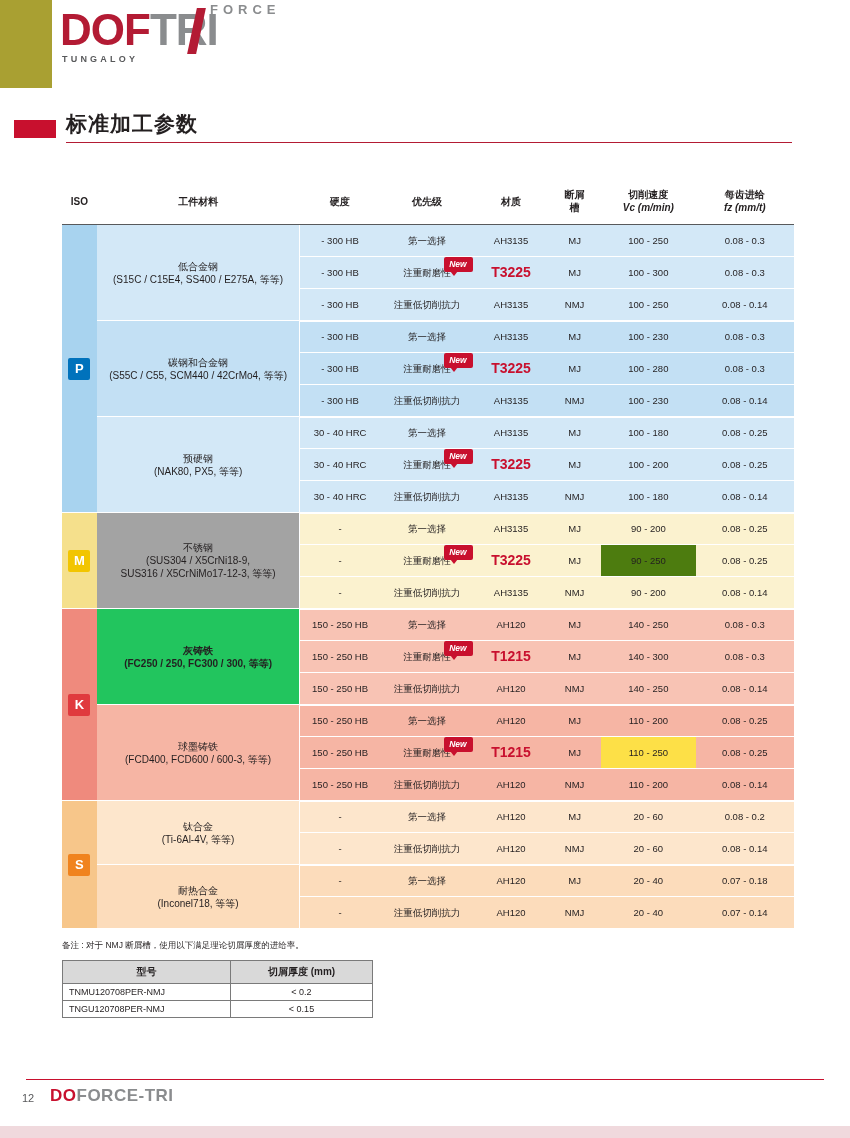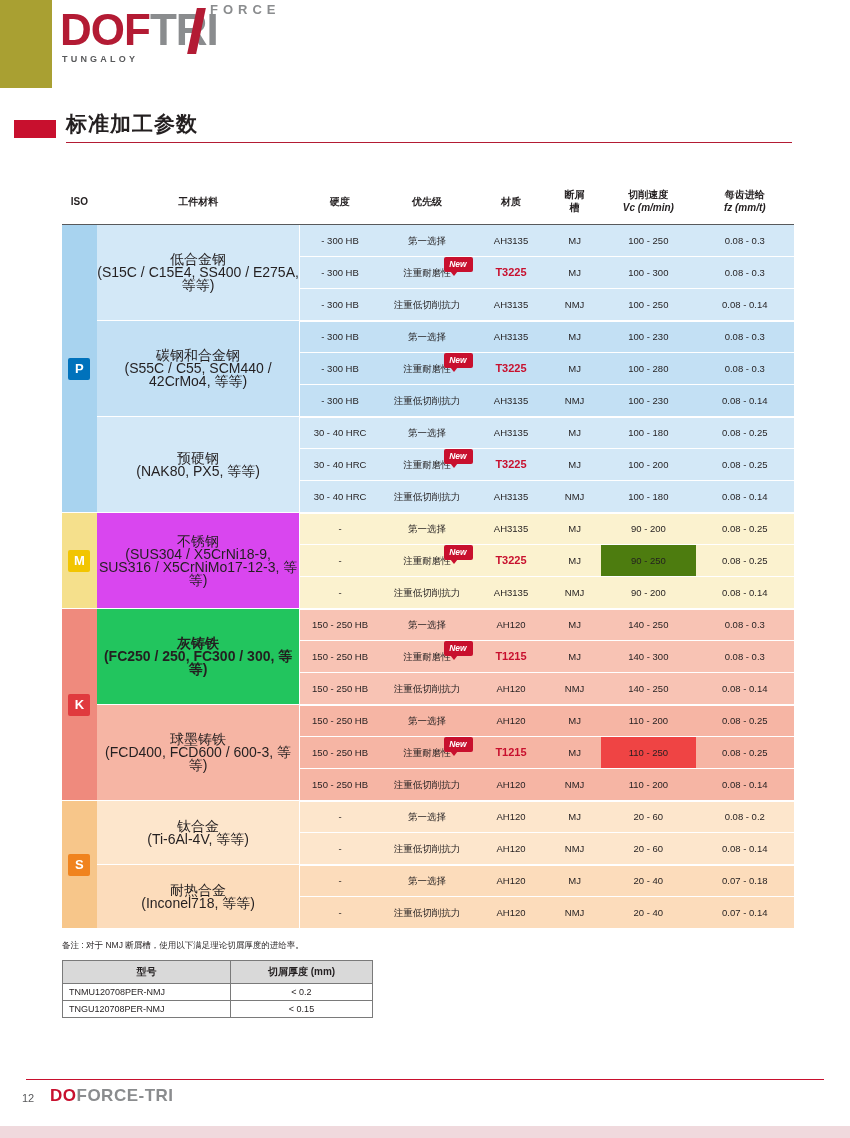--- a/index.html
+++ b/index.html
@@ -100,33 +100,33 @@
   }
   .iso-badge {
     width: 22px; height: 22px; line-height: 22px;
     margin: 0 auto;
     color:#fff; font-weight:bold; font-size:13px;
     border-radius: 2px;
     display:block;
   }
   td.mat-cell {
     width: 198px;
-    font-size: 14px;
+    font-size: 10px;
     border-right: 1px solid #ffffff;
     padding: 2px 6px;
   }
   td.hard-cell { width: 78px; }
   td.prio-cell { width: 92px; position:relative; }
   td.grade-cell { width: 72px; }
   td.chip-cell { width: 52px; }
   td.vc-cell { width: 92px; }
   td.fz-cell { width: 96px; }
 
   .grade-new {
-    color:#c8102e; font-weight:bold; font-size:11px;
+    color:#c8102e; font-weight:bold; font-size:14px;
   }
   .new-badge {
     position:absolute;
     right: -22px;
     top: -9px;
     background:#c8102e;
     color:#fff;
     font-size:8.5px;
     font-style:italic;
     font-weight:bold;
@@ -319,21 +319,21 @@
           <td class="prio-cell" style="background: rgb(211, 232, 247);"><span class="prio-inner">注重低切削抗力</span></td>
           <td class="grade-cell" style="background: rgb(211, 232, 247);">AH3135</td>
           <td class="chip-cell" style="background: rgb(211, 232, 247);">NMJ</td>
           <td class="vc-cell" style="background: rgb(211, 232, 247);">100 - 180</td>
           <td class="fz-cell" style="background: rgb(211, 232, 247);">0.08 - 0.14</td>
         </tr>
         <tr>
           <td class="iso-cell" rowspan="3" style="background: rgb(245, 224, 140);">
             <span class="iso-badge" style="background: rgb(242, 197, 0);">M</span>
           </td>
-          <td class="mat-cell" rowspan="3" style="background: #d946ef;"><span>不锈钢</span><br><span>(SUS304 / X5CrNi18-9,</span><br><span>SUS316 / X5CrNiMo17-12-3, 等等)</span></td>
+          <td class="mat-cell" rowspan="3" style="background: #a3a3a3;"><span>不锈钢</span><br><span>(SUS304 / X5CrNi18-9,</span><br><span>SUS316 / X5CrNiMo17-12-3, 等等)</span></td>
           <td class="hard-cell" style="background: rgb(251, 242, 207);">-</td>
           <td class="prio-cell" style="background: rgb(251, 242, 207);"><span class="prio-inner">第一选择</span></td>
           <td class="grade-cell" style="background: rgb(251, 242, 207);">AH3135</td>
           <td class="chip-cell" style="background: rgb(251, 242, 207);">MJ</td>
           <td class="vc-cell" style="background: rgb(251, 242, 207);">90 - 200</td>
           <td class="fz-cell" style="background: rgb(251, 242, 207);">0.08 - 0.25</td>
         </tr>
         <tr>
           <td class="hard-cell" style="background: rgb(251, 242, 207);">-</td>
           <td class="prio-cell" style="background: rgb(251, 242, 207);"><span class="prio-inner">注重耐磨性<span class="new-badge">New</span></span></td>
@@ -385,21 +385,21 @@
           <td class="grade-cell" style="background: rgb(246, 181, 164);">AH120</td>
           <td class="chip-cell" style="background: rgb(246, 181, 164);">MJ</td>
           <td class="vc-cell" style="background: rgb(246, 181, 164);">110 - 200</td>
           <td class="fz-cell" style="background: rgb(246, 181, 164);">0.08 - 0.25</td>
         </tr>
         <tr>
           <td class="hard-cell" style="background: rgb(246, 181, 164);">150 - 250 HB</td>
           <td class="prio-cell" style="background: rgb(246, 181, 164);"><span class="prio-inner">注重耐磨性<span class="new-badge">New</span></span></td>
           <td class="grade-cell" style="background: rgb(246, 181, 164);"><span class="grade-new">T1215</span></td>
           <td class="chip-cell" style="background: rgb(246, 181, 164);">MJ</td>
-          <td class="vc-cell" style="background: #ef4444;">110 - 250</td>
+          <td class="vc-cell" style="background: #fde047;">110 - 250</td>
           <td class="fz-cell" style="background: rgb(246, 181, 164);">0.08 - 0.25</td>
         </tr>
         <tr class="group-end">
           <td class="hard-cell" style="background: rgb(246, 181, 164);">150 - 250 HB</td>
           <td class="prio-cell" style="background: rgb(246, 181, 164);"><span class="prio-inner">注重低切削抗力</span></td>
           <td class="grade-cell" style="background: rgb(246, 181, 164);">AH120</td>
           <td class="chip-cell" style="background: rgb(246, 181, 164);">NMJ</td>
           <td class="vc-cell" style="background: rgb(246, 181, 164);">110 - 200</td>
           <td class="fz-cell" style="background: rgb(246, 181, 164);">0.08 - 0.14</td>
         </tr>

